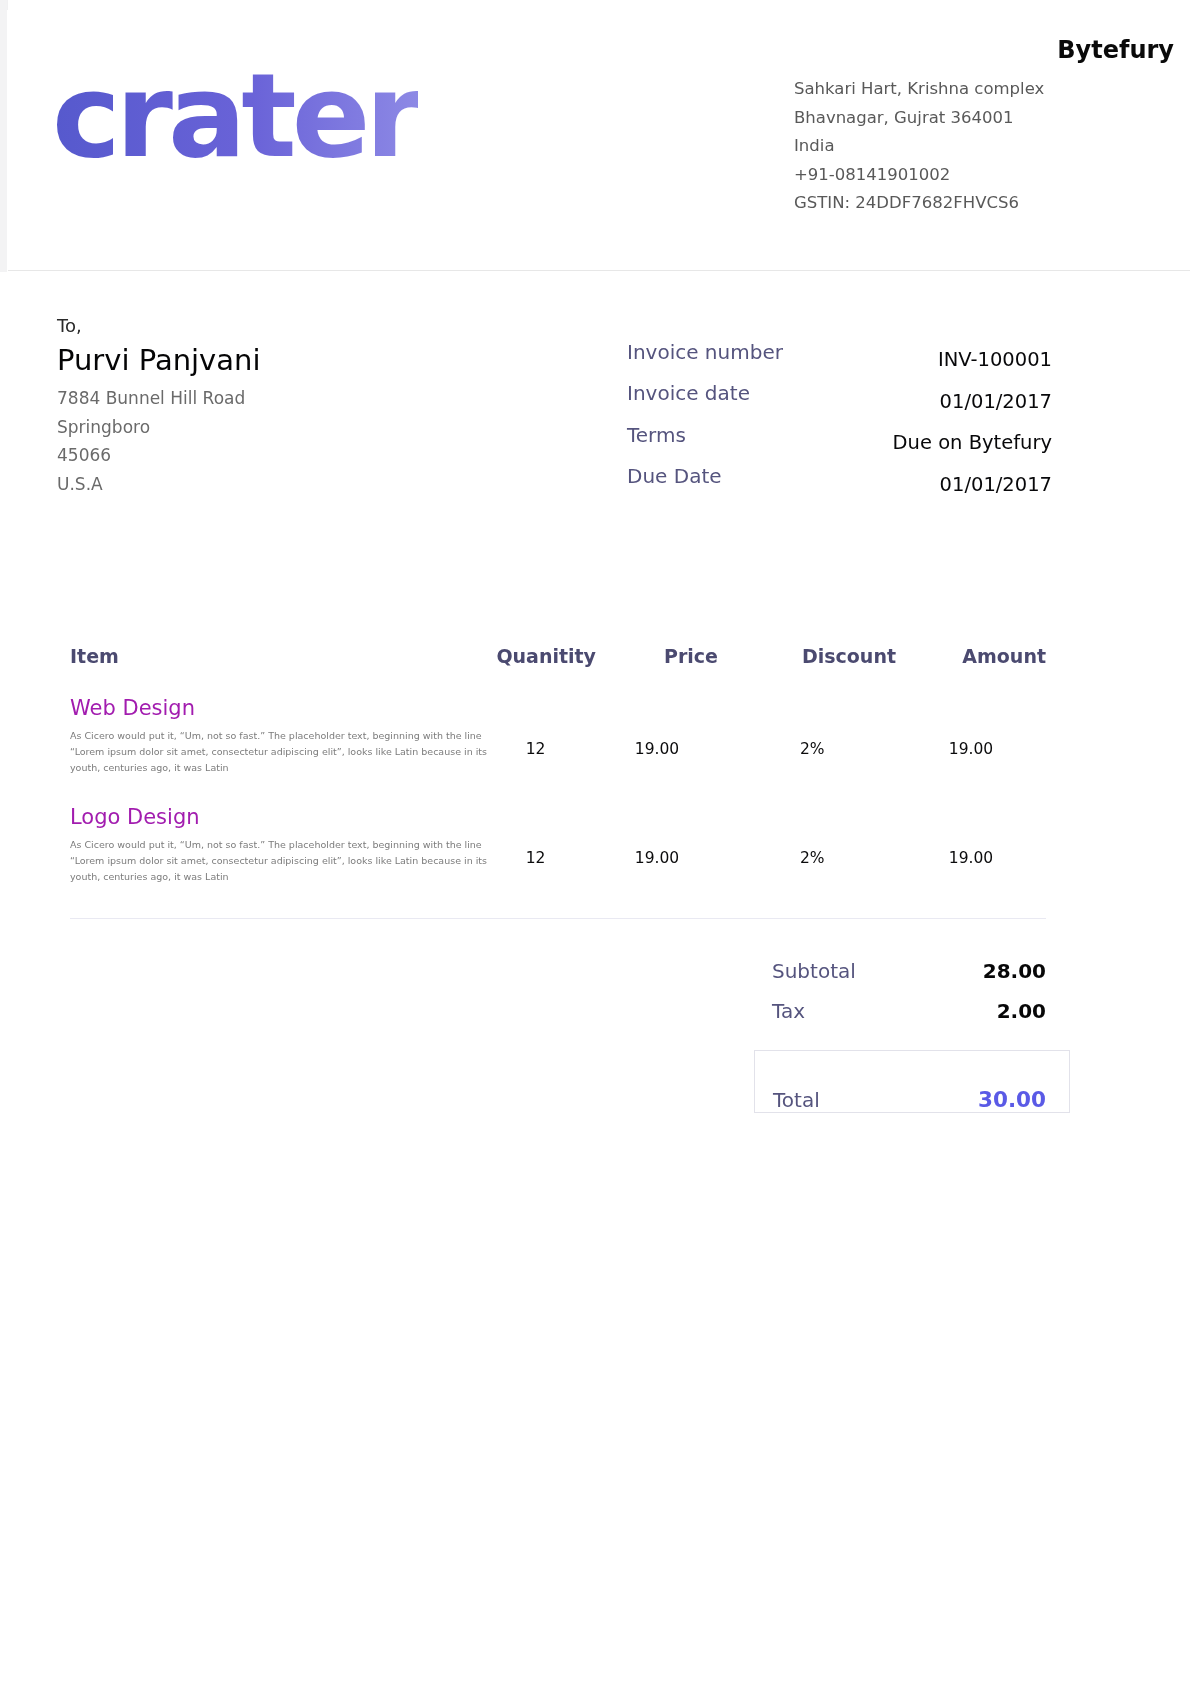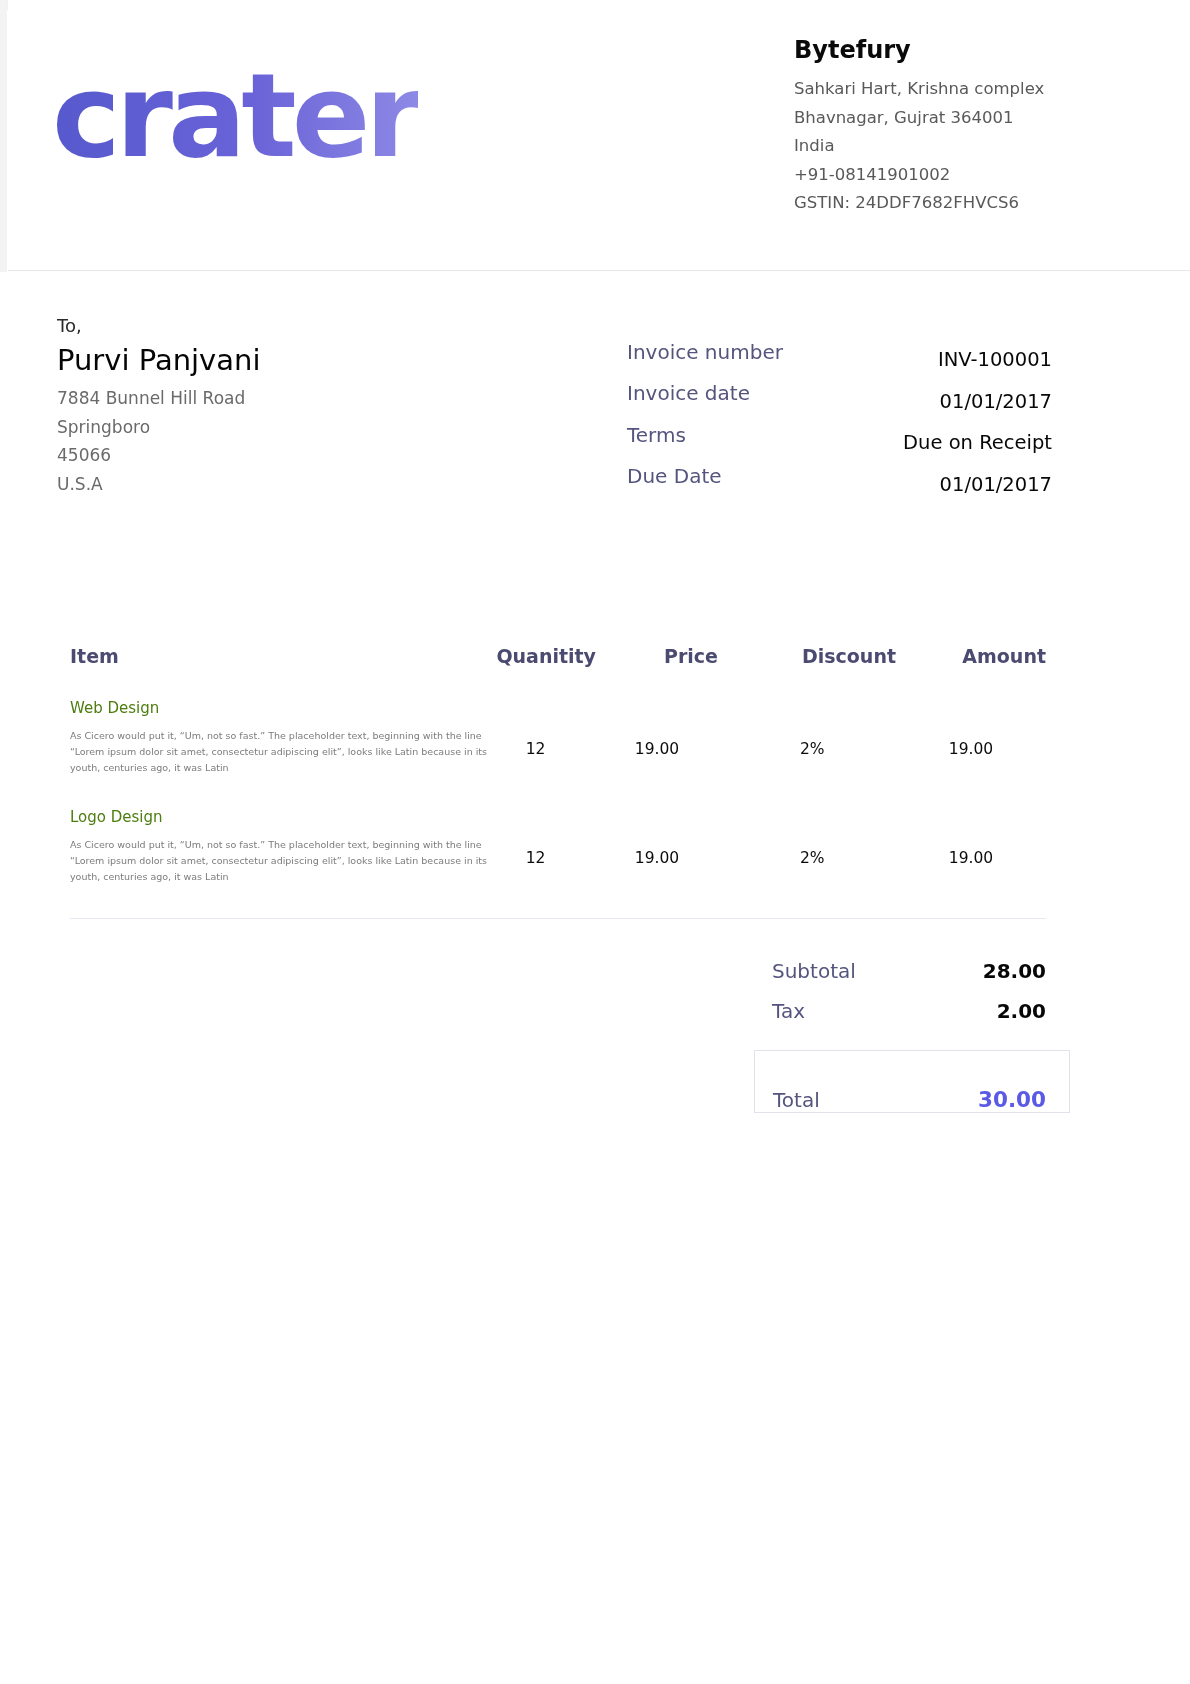--- a/index.html
+++ b/index.html
@@ -10,39 +10,39 @@
   .edge-top { position:absolute; left:0; top:0; width:1190px; height:10px; background:#f1f1f2; }
   .edge-left { position:absolute; left:0; top:0; width:7px; height:272px; background:#f3f3f4; }
 
   .header { position:absolute; left:8px; top:0; width:1190px; height:271px; border-bottom:1px solid #e7e7e7; background:#fff; }
 
   .logo { position:absolute; left:44px; top:58px; font-size:116px; line-height:1; font-weight:800; letter-spacing:-5px;
           background:linear-gradient(90deg,#5659cd 0%, #6a63d8 55%, #8d89e5 100%);
           -webkit-background-clip:text; background-clip:text; color:transparent; }
 
   .company { position:absolute; left:786px; top:36px; width:380px; }
-  .company-name { font-size:24px; font-weight:700; color:#0a0a0a; margin-bottom:11px; }
+  .company-name { font-size:24px; font-weight:700; color:#0a0a0a; margin-bottom:11px;text-align:right; }
   .company-line { font-size:16.5px; color:#595959; line-height:28.5px; }
 
   .billto { position:absolute; left:57px; top:312px; width:420px; }
   .billto-label { font-size:18px; color:#2a2a2a; line-height:27px; }
   .billto-name { font-size:29px; color:#050506; line-height:42px; margin-bottom:3px; }
   .billto-line { font-size:17px; color:#6a6a6a; line-height:28.5px; }
 
   .meta { position:absolute; left:627px; top:331px; width:425px; }
   .meta-row { display:flex; justify-content:space-between; align-items:center; height:41.5px; }
   .meta-label { font-size:20px; color:#55547e; }
   .meta-value { font-size:19.5px; font-weight:500; color:#08080a;margin-top:16px; }
 
   .flow { position:absolute; left:70px; top:645px; width:976px; }
   .tgrid { display:grid; grid-template-columns:416px 110px 122px 178px 150px; }
   .th { font-size:19px; font-weight:700; color:#4b4a70; }
   .th.r { text-align:right; }
   .item-row { margin-top:26px; }
-  .item-name { font-size:15px; color:#4d7c0f; line-height:30px; }
+  .item-name { font-size:21px; color:#a21caf; line-height:30px; }
   .item-desc { margin-top:5px; width:428px; font-size:9.5px; line-height:16px; color:#7c7c7c; }
   .cell { font-size:15.5px; color:#0b0b0c; padding-top:47px; }
   .cell.r { text-align:center; }
   .cell.qty { padding-right:11px; }
   .cell.disc { text-align:left; padding-left:82px; }
 
   .divider { margin-top:33px; height:1px; background:#e9e9f2; }
 
   .trow { width:274px; margin-left:auto; display:flex; justify-content:space-between; align-items:center; }
   .trow.first { margin-top:40px; }
@@ -88,21 +88,21 @@
     <div class="meta-row">
       <span class="meta-label">Invoice number</span>
       <span class="meta-value">INV-100001</span>
     </div>
     <div class="meta-row">
       <span class="meta-label">Invoice date</span>
       <span class="meta-value">01/01/2017</span>
     </div>
     <div class="meta-row">
       <span class="meta-label">Terms</span>
-      <span class="meta-value">Due on Receipt</span>
+      <span class="meta-value">Due on Bytefury</span>
     </div>
     <div class="meta-row">
       <span class="meta-label">Due Date</span>
       <span class="meta-value">01/01/2017</span>
     </div>
   </div>
 
   <div class="flow">
 
     <div class="tgrid">

